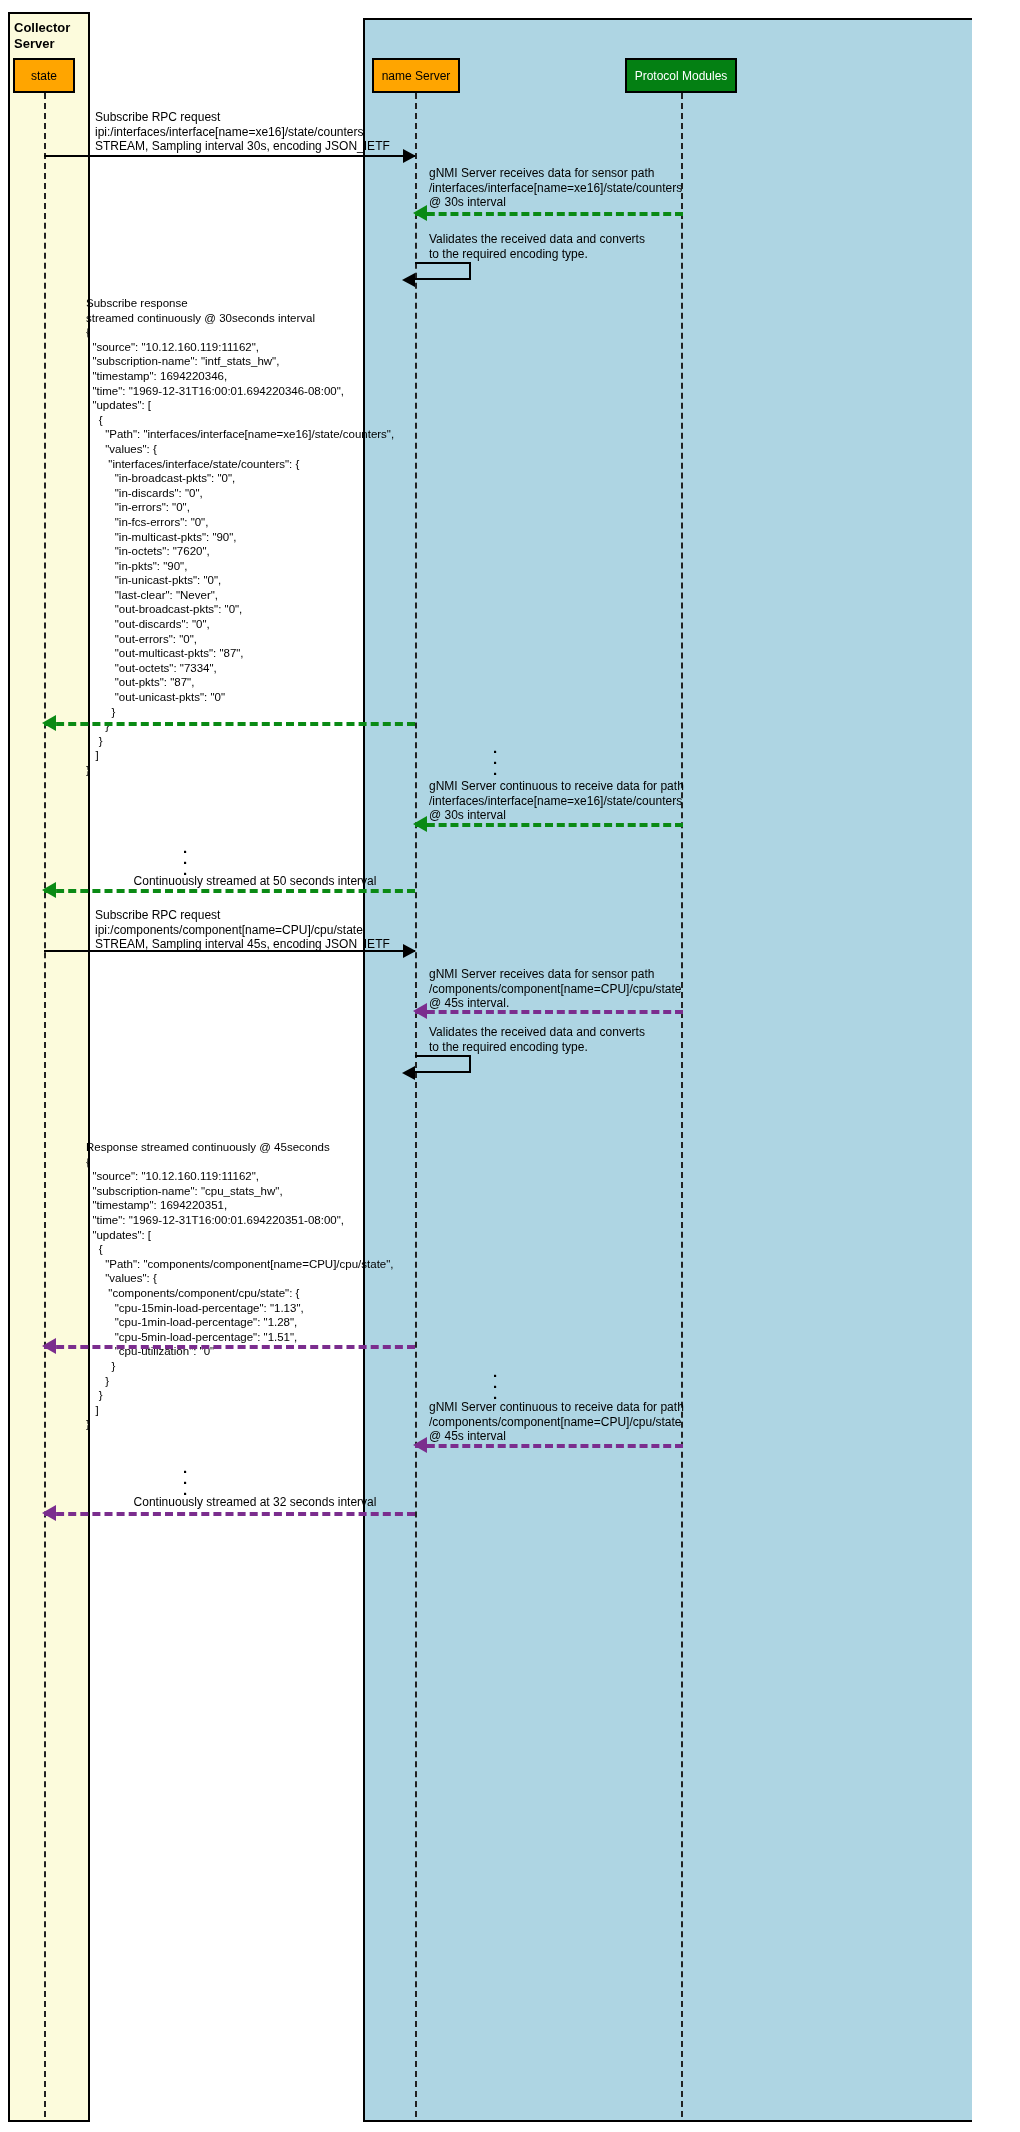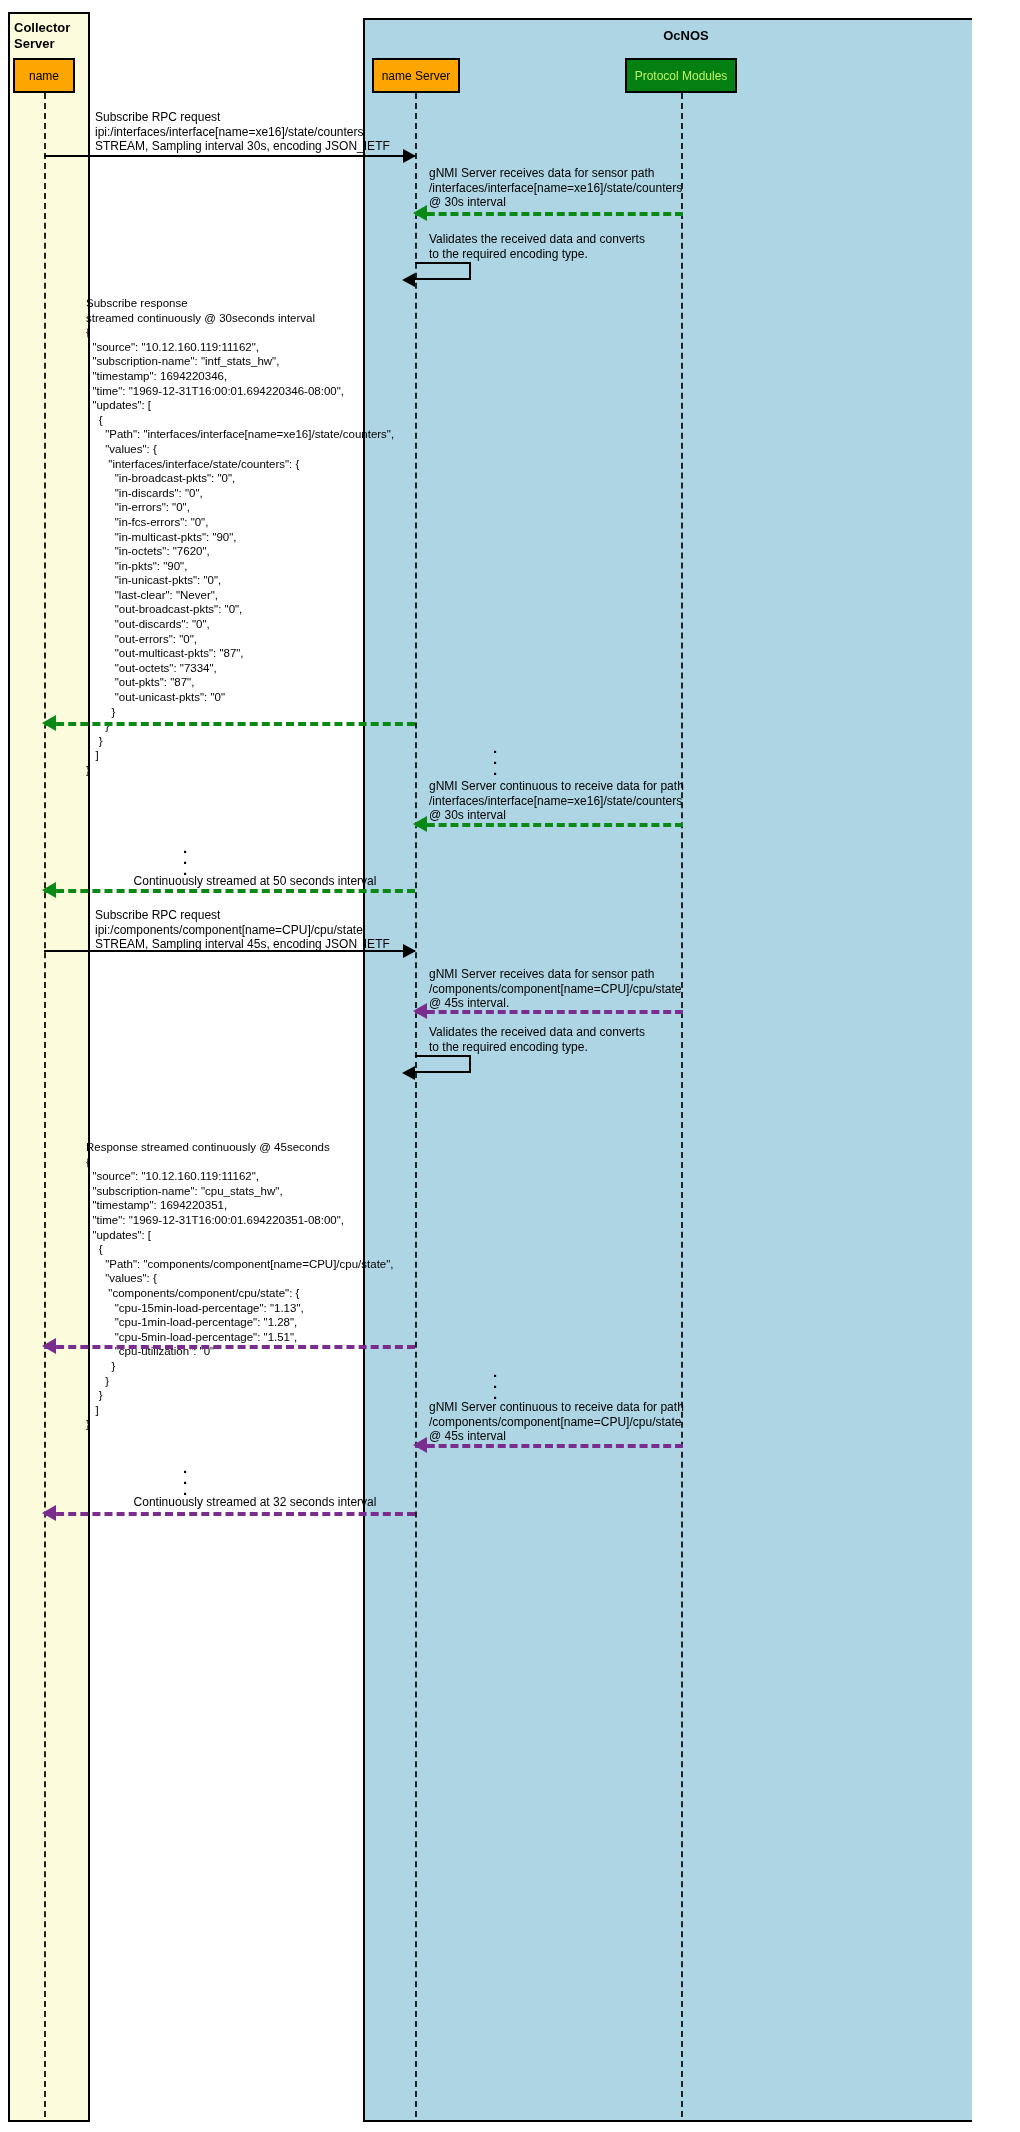--- a/index.html
+++ b/index.html
@@ -164,30 +164,29 @@
 </head>
 <body>
 
 <div id="canvas">
 
   <div class="container-box" id="collector-container"></div>
   <div class="container-title" id="collector-title">Collector
 Server</div>
 
   <div class="container-box" id="ocnos-container"></div>
-  <div class="container-title" id="ocnos-title">OcNOS</div>
 
   <div class="actor" id="actor-gnmic">
-    <span>name</span>
+    <span>state</span>
   </div>
   <div class="actor" id="actor-gnmi-server">
     <span>name Server</span>
   </div>
   <div class="actor" id="actor-protocol-modules">
-    <span style="color:#bef264">Protocol Modules</span>
+    <span style="color:#ffffff">Protocol Modules</span>
   </div>
 
   <div class="lifeline" id="lifeline-gnmic"></div>
   <div class="lifeline" id="lifeline-gnmi-server"></div>
   <div class="lifeline" id="lifeline-protocol"></div>
 
   <div class="msg-label" style="left:95px; top:110px;">Subscribe RPC request
 ipi:/interfaces/interface[name=xe16]/state/counters
 STREAM, Sampling interval 30s, encoding JSON_IETF</div>
   <div class="arrow" style="left:44px; top:155px; width:371px;">

